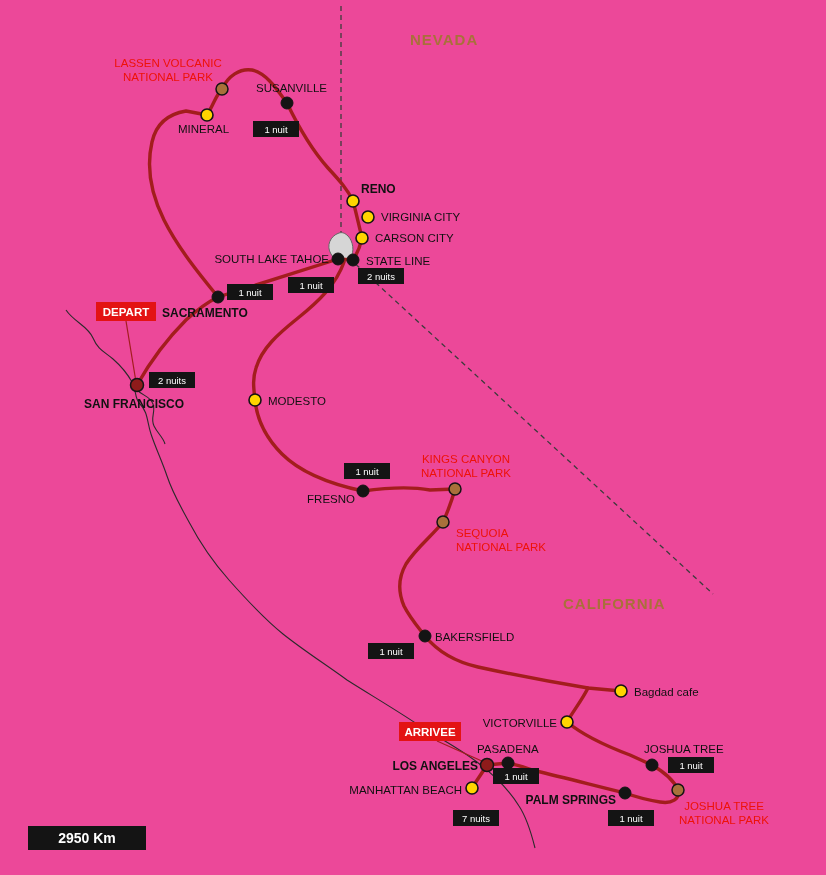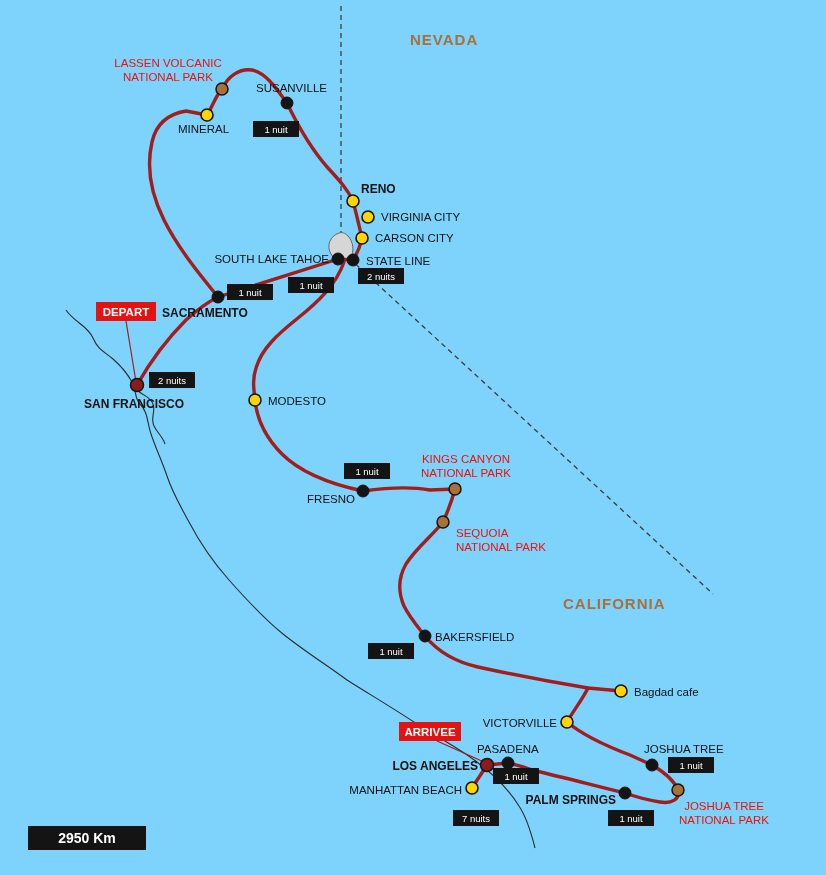--- a/index.html
+++ b/index.html
@@ -1,16 +1,16 @@
 <!DOCTYPE html>
 <html><head>
 <meta charset="utf-8">
 <style>
   html,body{margin:0;padding:0;background:#ffffff;}
-  .map-wrap{position:relative;width:826px;height:875px;background:#7dd3fc;font-family:"Liberation Sans",sans-serif;overflow:hidden;}
+  .map-wrap{position:relative;width:826px;height:875px;background:#ec4899;font-family:"Liberation Sans",sans-serif;overflow:hidden;}
   svg text{font-family:"Liberation Sans",sans-serif;}
   .coast{fill:none;stroke:#2b2b2b;stroke-width:1.1;}
   .border-dash{stroke:#3c3c3c;stroke-width:1.3;stroke-dasharray:5 4;fill:none;}
   .route{fill:none;stroke:#a31d1d;stroke-width:3.4;stroke-linecap:round;stroke-linejoin:round;}
   .leader{fill:none;stroke:#a31d1d;stroke-width:1.2;}
   .lake{fill:#d6d6d6;stroke:#666666;stroke-width:1;}
   .dot-yellow{fill:#ffd400;stroke:#141414;stroke-width:1.6;}
   .dot-black{fill:#141414;stroke:#141414;stroke-width:1;}
   .dot-maroon{fill:#8e1b1b;stroke:#141414;stroke-width:1.5;}
   .dot-brown{fill:#a9703a;stroke:#141414;stroke-width:1.5;}

